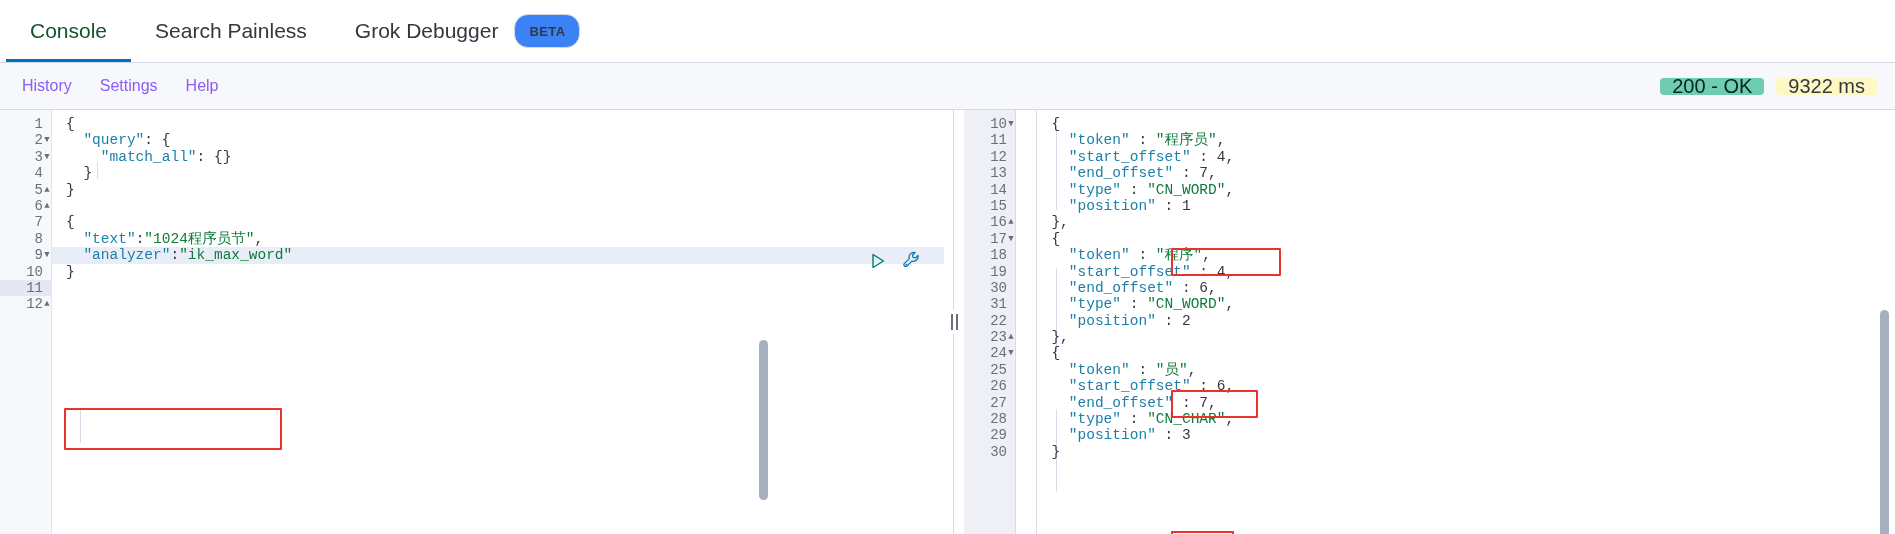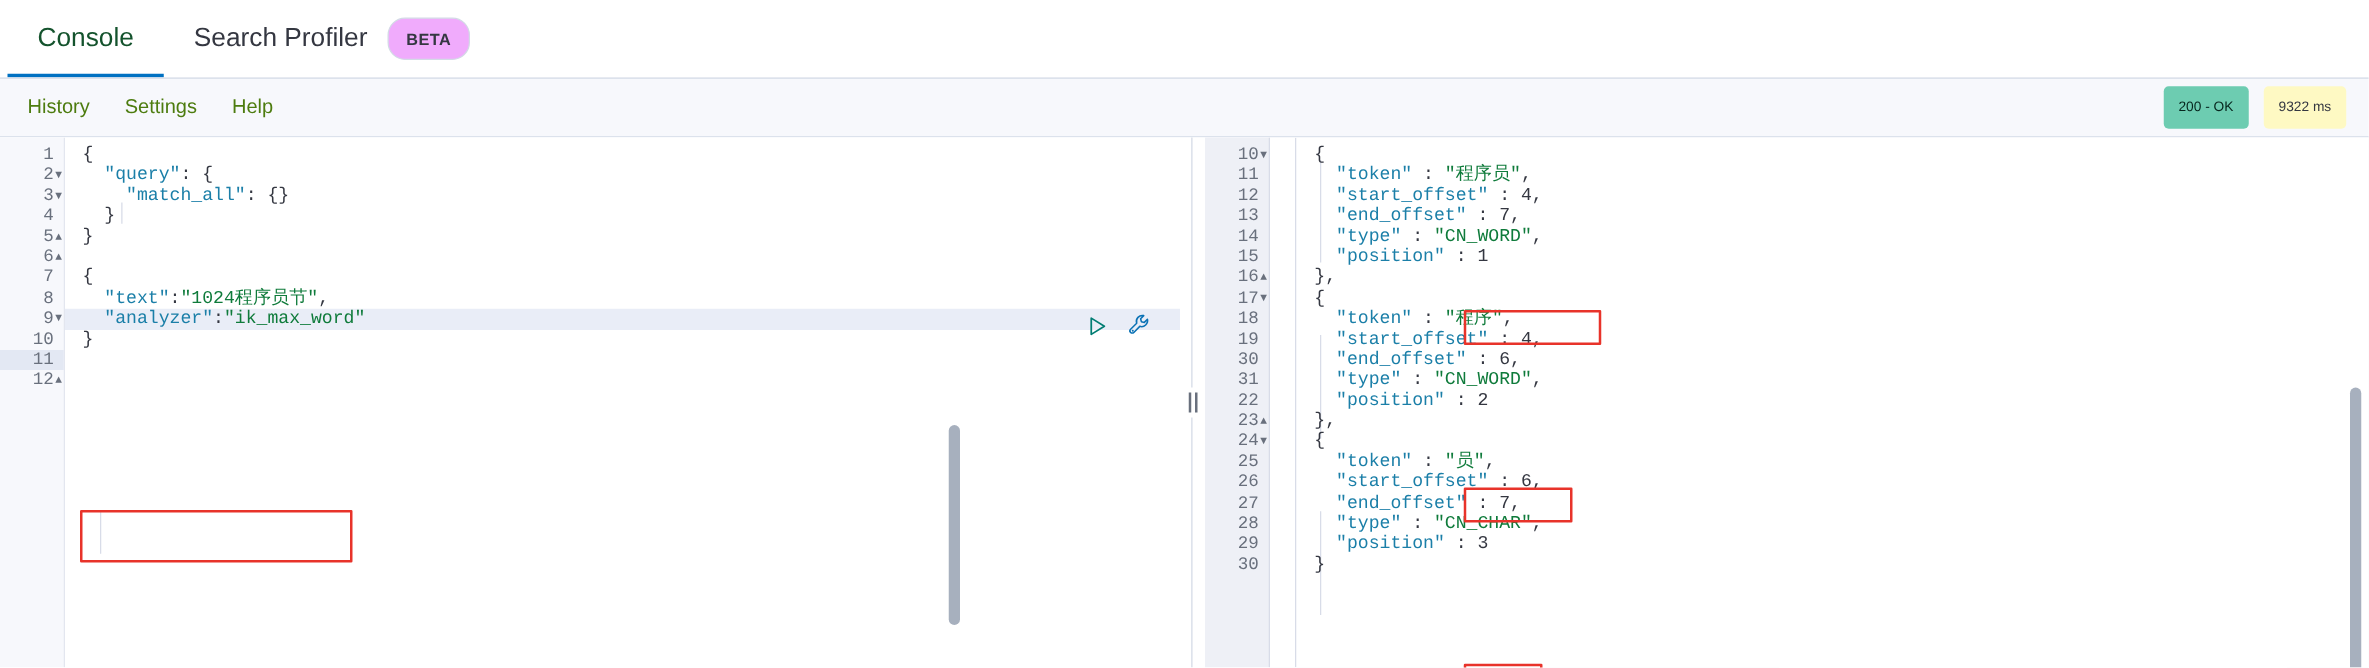--- a/index.html
+++ b/index.html
@@ -44,54 +44,54 @@
     justify-content: center;
     height: 28px;
     padding: 16px 14px;
     margin-left: -8px;
     border: 1px solid #d3dae6;
     border-radius: 14px;
     font-size: 13px;
     font-weight: bold;
     letter-spacing: 0.4px;
     color: #343741;
-    background: #f0abfc;
+    background: #3b82f6;
   }
 
   
   .subbar {
     height: 48px;
     display: flex;
     align-items: center;
     padding: 0 18px 0 8px;
     background: #f7f8fc;
     border-top: 1px solid #d3dae6;
     border-bottom: 1px solid #d3dae6;
     position: relative;
   }
   .subitem {
     font-size: 16px;
-    color: #4d7c0f;
+    color: #8b5cf6;
     padding: 0 14px;
     cursor: pointer;
     white-space: nowrap;
   }
   .subbar-right {
     margin-left: auto;
     display: flex;
     align-items: center;
     gap: 12px;
   }
   .badge {
     display: inline-flex;
     align-items: center;
-    height: 34px;
+    height: 17px;
     padding: 0 12px;
     border-radius: 4px;
-    font-size: 11px;
+    font-size: 20px;
     white-space: nowrap;
   }
   .badge-ok { background: #6dccb1; color: #07261e; }
   .badge-time { background: #fef9c3; color: #343741; }
 
   
   .main {
     display: flex;
     height: 424px;
     position: relative;
@@ -213,21 +213,24 @@
   .scroll-right{ top: 200px; height: 232px; right: 6px; }
 </style>
 </head>
 <body>
 
 <div class="tabbar">
   <div class="tab active">
     <span>Console</span>
   </div>
   <div class="tab">
-    <span>Search Profiler</span>
+    <span>Search Painless</span>
+  </div>
+  <div class="tab">
+    <span>Grok Debugger</span>
   </div>
   <span class="beta-badge">BETA</span>
 </div>
 
 <div class="subbar">
   <span class="subitem">History</span>
   <span class="subitem">Settings</span>
   <span class="subitem">Help</span>
   <div class="subbar-right">
     <span class="badge badge-ok">200 - OK</span>

